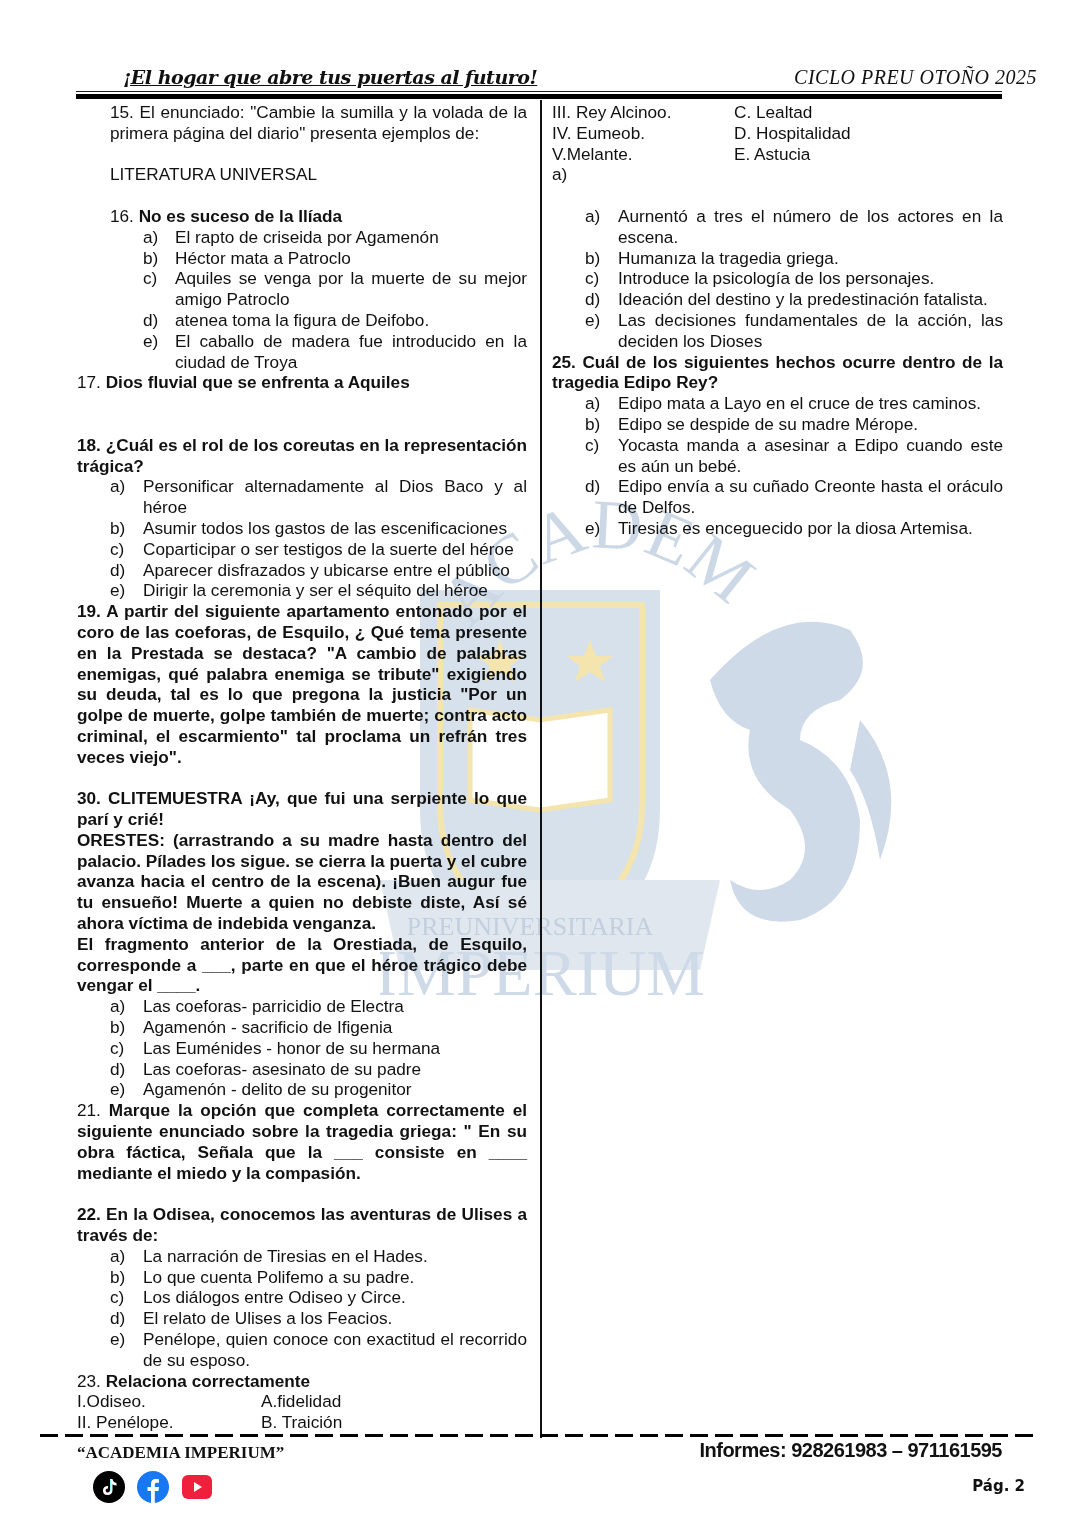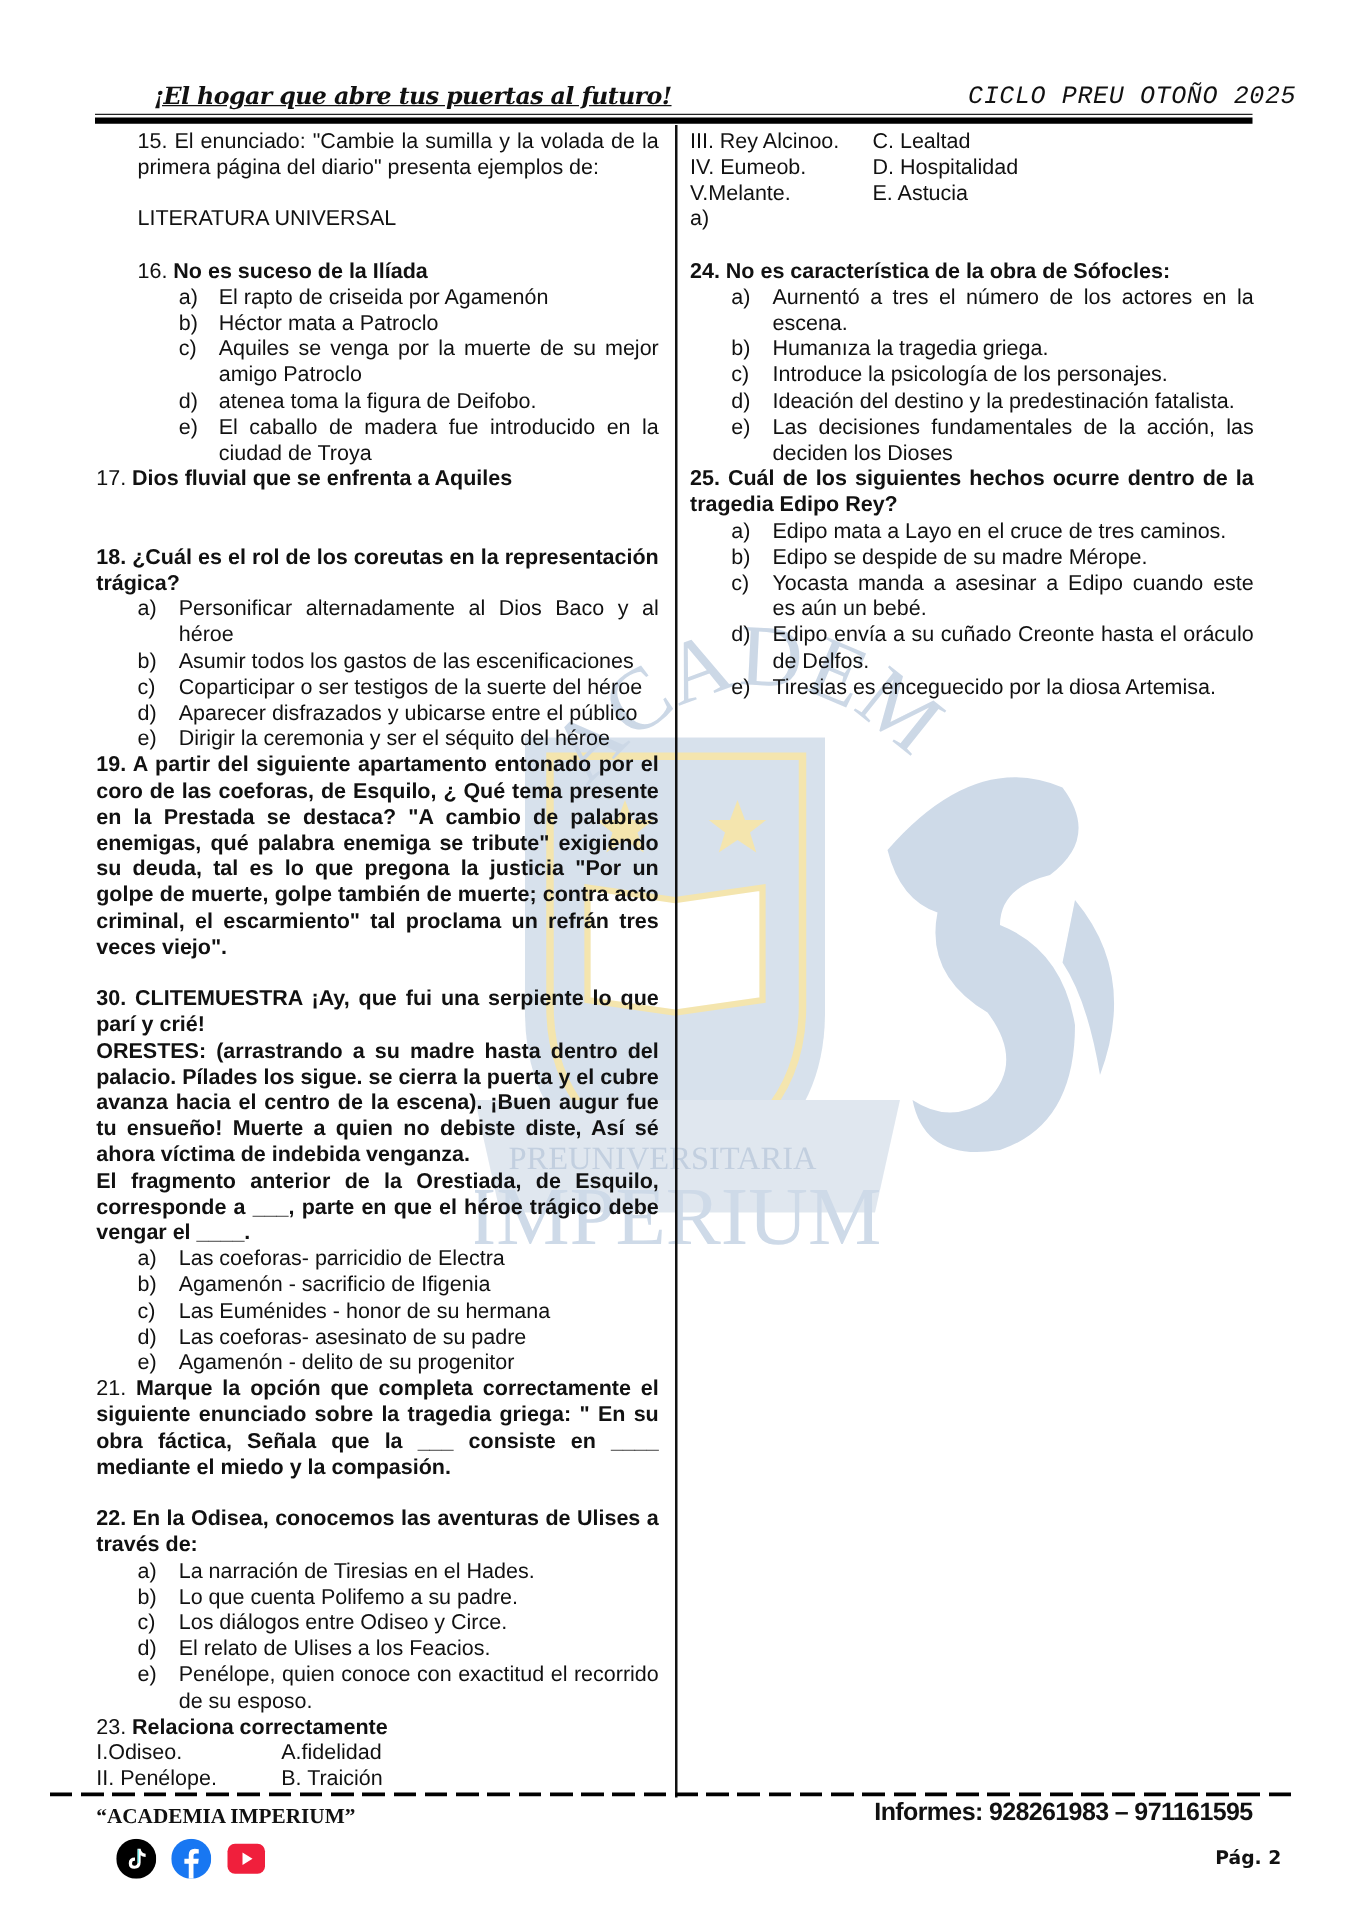--- a/index.html
+++ b/index.html
@@ -5,21 +5,21 @@
   html, body { margin: 0; padding: 0; background: #ffffff; }
   body { width: 1080px; height: 1527px; position: relative; overflow: hidden; font-family: "Liberation Sans", sans-serif; color: #111; }
   .page { position: absolute; inset: 0; }
 
   
   .watermark { position: absolute; left: 380px; top: 480px; width: 540px; height: 540px; pointer-events: none; opacity: 0.9; }
 
   
   .header { position: absolute; left: 76px; top: 64px; width: 926px; height: 30px; margin-left: 45px; }
   .header .slogan { position: absolute; left: 2px; top: 2px; font-family: "DejaVu Serif", serif; font-style: italic; font-weight: bold; font-size: 19px; letter-spacing: -0.5px; text-decoration: underline; }
-  .header .cycle { position: absolute; right: 10px; top: 2px; font-family: Liberation Mono, monospace; font-style: italic; font-size: 20px; letter-spacing: 0.5px; }
+  .header .cycle { position: absolute; right: 10px; top: 2px; font-family: Liberation Serif, serif; font-style: italic; font-size: 20px; letter-spacing: 0.5px; }
   .header-rule-thin { position: absolute; left: 76px; top: 91px; width: 926px; height: 1px; background: #222; }
   .header-rule-thick { position: absolute; left: 76px; top: 94px; width: 926px; height: 5px; background: #000; }
 
   
   .col { position: absolute; top: 102px; font-size: 17.2px; line-height: 20.8px; }
   .col-left { left: 77px; width: 450px; }
   .col-right { left: 552px; width: 451px; }
   .divider { position: absolute; left: 540px; top: 100px; width: 2px; height: 1338px; background: #111; }
 
   .p { margin: 0; text-align: justify; }
@@ -30,21 +30,21 @@
   .opt { display: flex; text-align: justify; }
   .opt .lbl { flex: 0 0 32px; text-align: left; }
   .opt .txt { flex: 1; }
   .opts.o16 { padding-left: 66px; }
   .opts.o16 .lbl { flex-basis: 32px; }
   .opts.o24 { padding-left: 33px; }
   .opts.o24 .lbl { flex-basis: 33px; }
   .opts.o18 { padding-left: 33px; }
   .opts.o18 .lbl { flex-basis: 33px; }
 
-  .pair { display: flex; }
+  .pair { display: flex; gap: 36px; }
   .pair .l { width: 148px; }
   .pair-r .l { width: 146px; }
 
   
   .dash-line { position: absolute; left: 40px; top: 1434px; width: 1000px; height: 3px;
     background: repeating-linear-gradient(90deg, #000 0 18px, transparent 18px 25px); }
   .footer-academy { position: absolute; left: 77px; top: 1443px; font-family: "Liberation Serif", serif; font-weight: bold; font-size: 17px; }
   .footer-info { position: absolute; right: 78px; top: 1439px; font-family: "Liberation Sans", sans-serif; font-weight: bold; font-size: 20px; letter-spacing: -0.5px; padding-left: 11px; }
   .footer-page { position: absolute; right: 55px; top: 1477px; font-family: "DejaVu Sans", sans-serif; font-weight: bold; font-size: 15px; margin-left: 44px; }
   .social { position: absolute; left: 93px; top: 1471px; display: flex; gap: 12px; align-items: center; }
@@ -235,21 +235,20 @@
         <span class="l">IV. Eumeob.</span>
         <span>D. Hospitalidad</span>
       </div>
     <div class="pair pair-r">
         <span class="l">V.Melante.</span>
         <span>E. Astucia</span>
       </div>
     <p class="p">a)</p>
     <div class="gap"></div>
 
-    <p class="p b">24. No es característica de la obra de Sófocles:</p>
     <ul class="opts o24">
       <li class="opt">
           <span class="lbl">a)</span>
           <span class="txt">Aurnentó a tres el número de los actores en la escena.</span>
         </li>
       <li class="opt">
           <span class="lbl">b)</span>
           <span class="txt">Humanıza la tragedia griega.</span>
         </li>
       <li class="opt">

